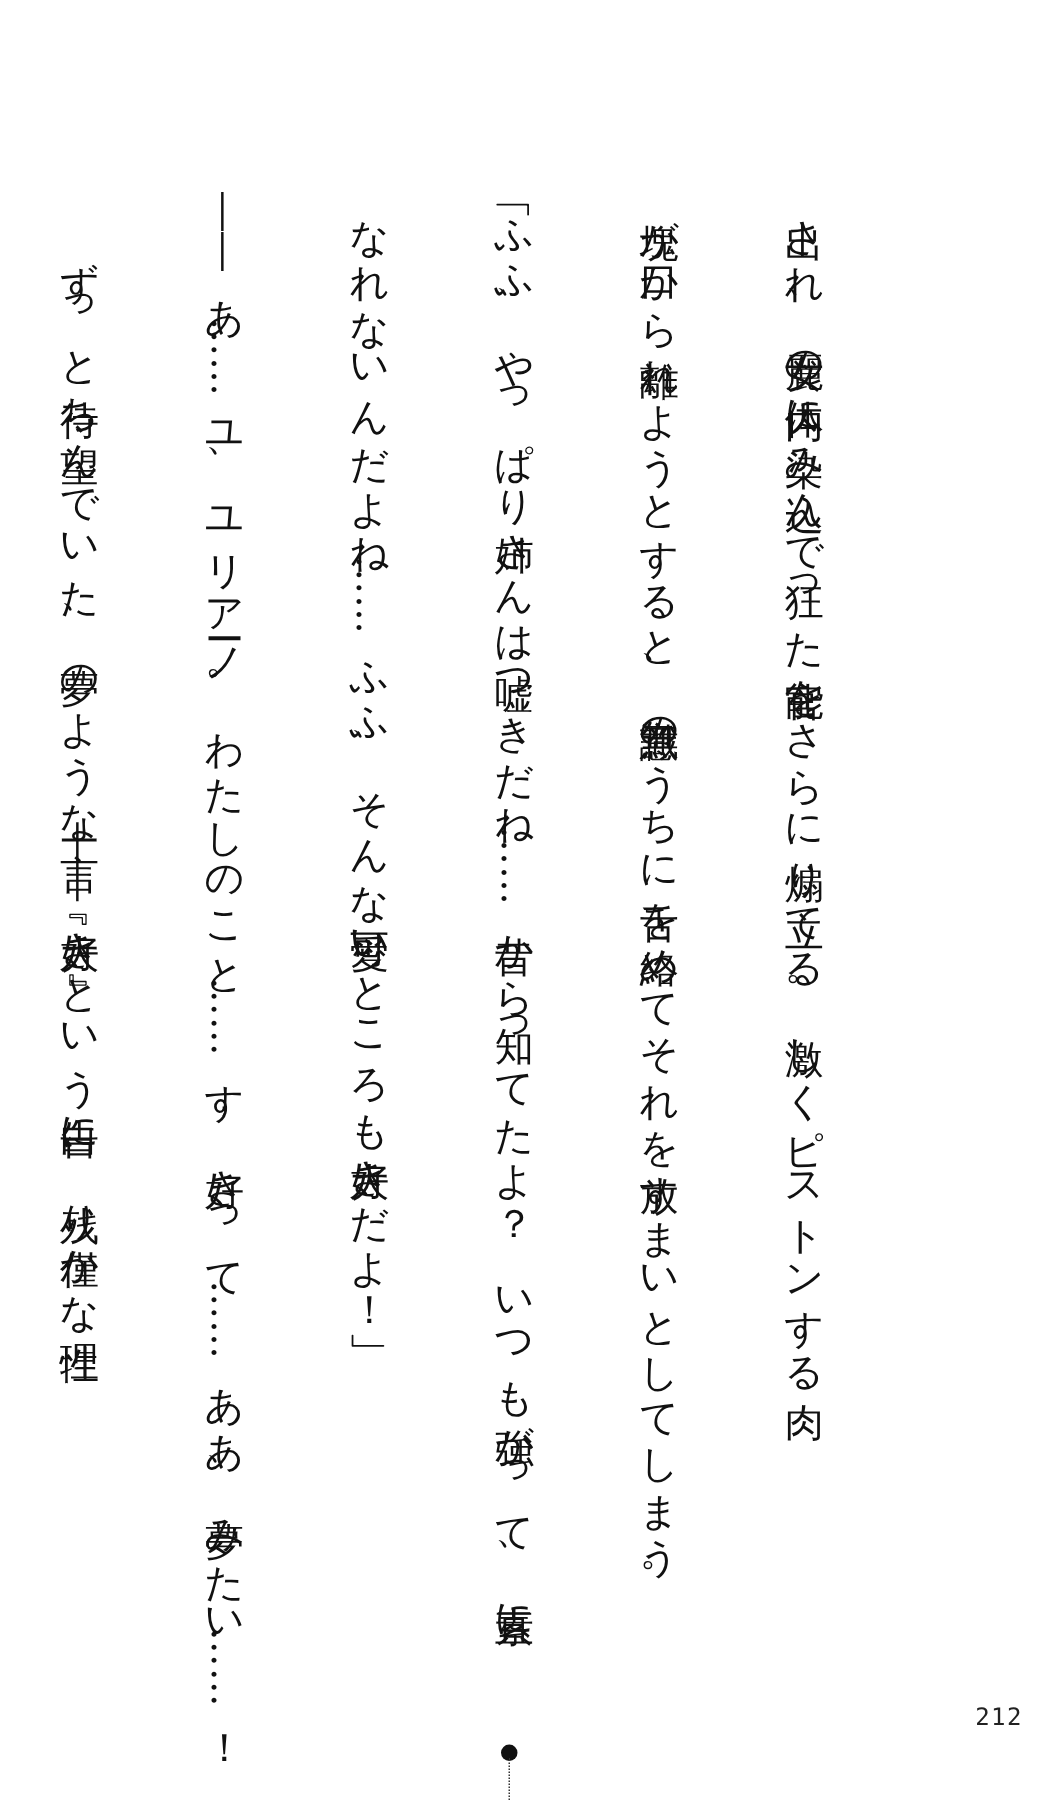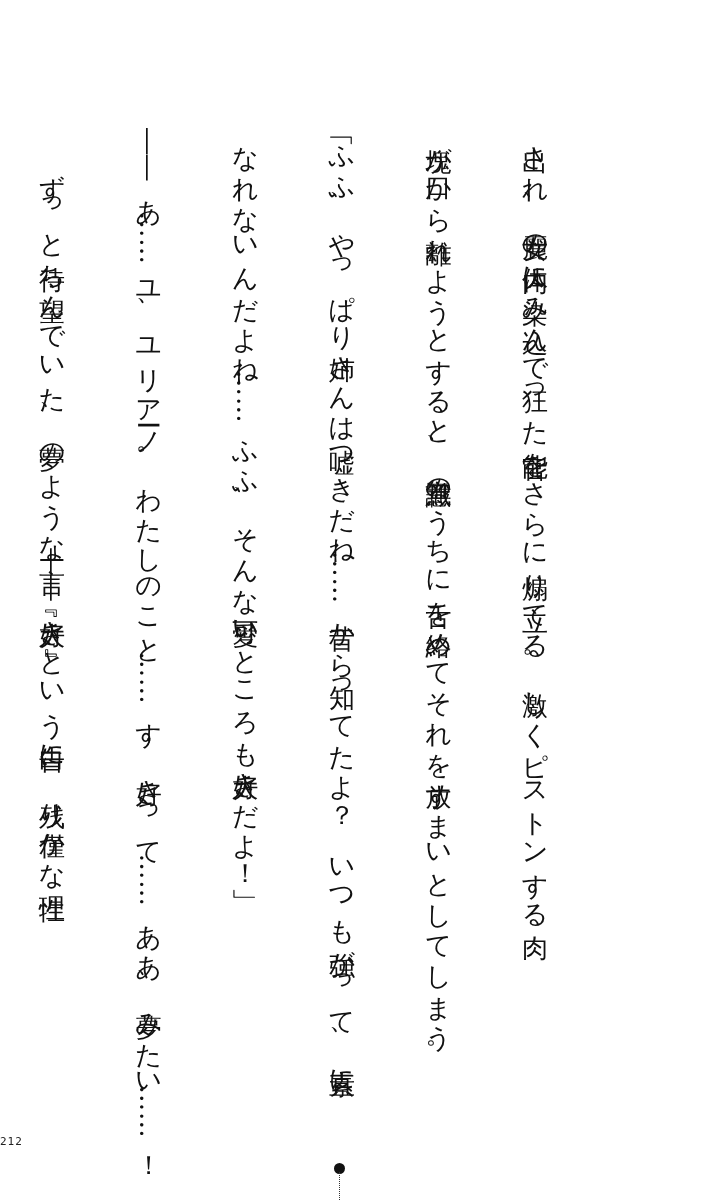--- a/index.html
+++ b/index.html
@@ -15,23 +15,23 @@
     font-size: 26px;
     line-height: 32.2px;
     letter-spacing: 0.6px;
     white-space: pre;
   }
   .line { display: block; }
   .page-number {
     position: absolute;
     top: 1135px;
     left: 0; width: 682px;
-    text-align: left;
+    text-align: right;
     font-family: "DejaVu Sans Mono", "Liberation Mono", monospace;
-    font-size: 11px;
+    font-size: 16px;
     color: #222;
     letter-spacing: 1px;
   }
   .marker-dot {
     position: absolute; left: 334px; top: 1163px;
     width: 11px; height: 11px; border-radius: 50%;
     background: #111;
   }
   .marker-line {
     position: absolute; left: 339px; top: 1172px;

